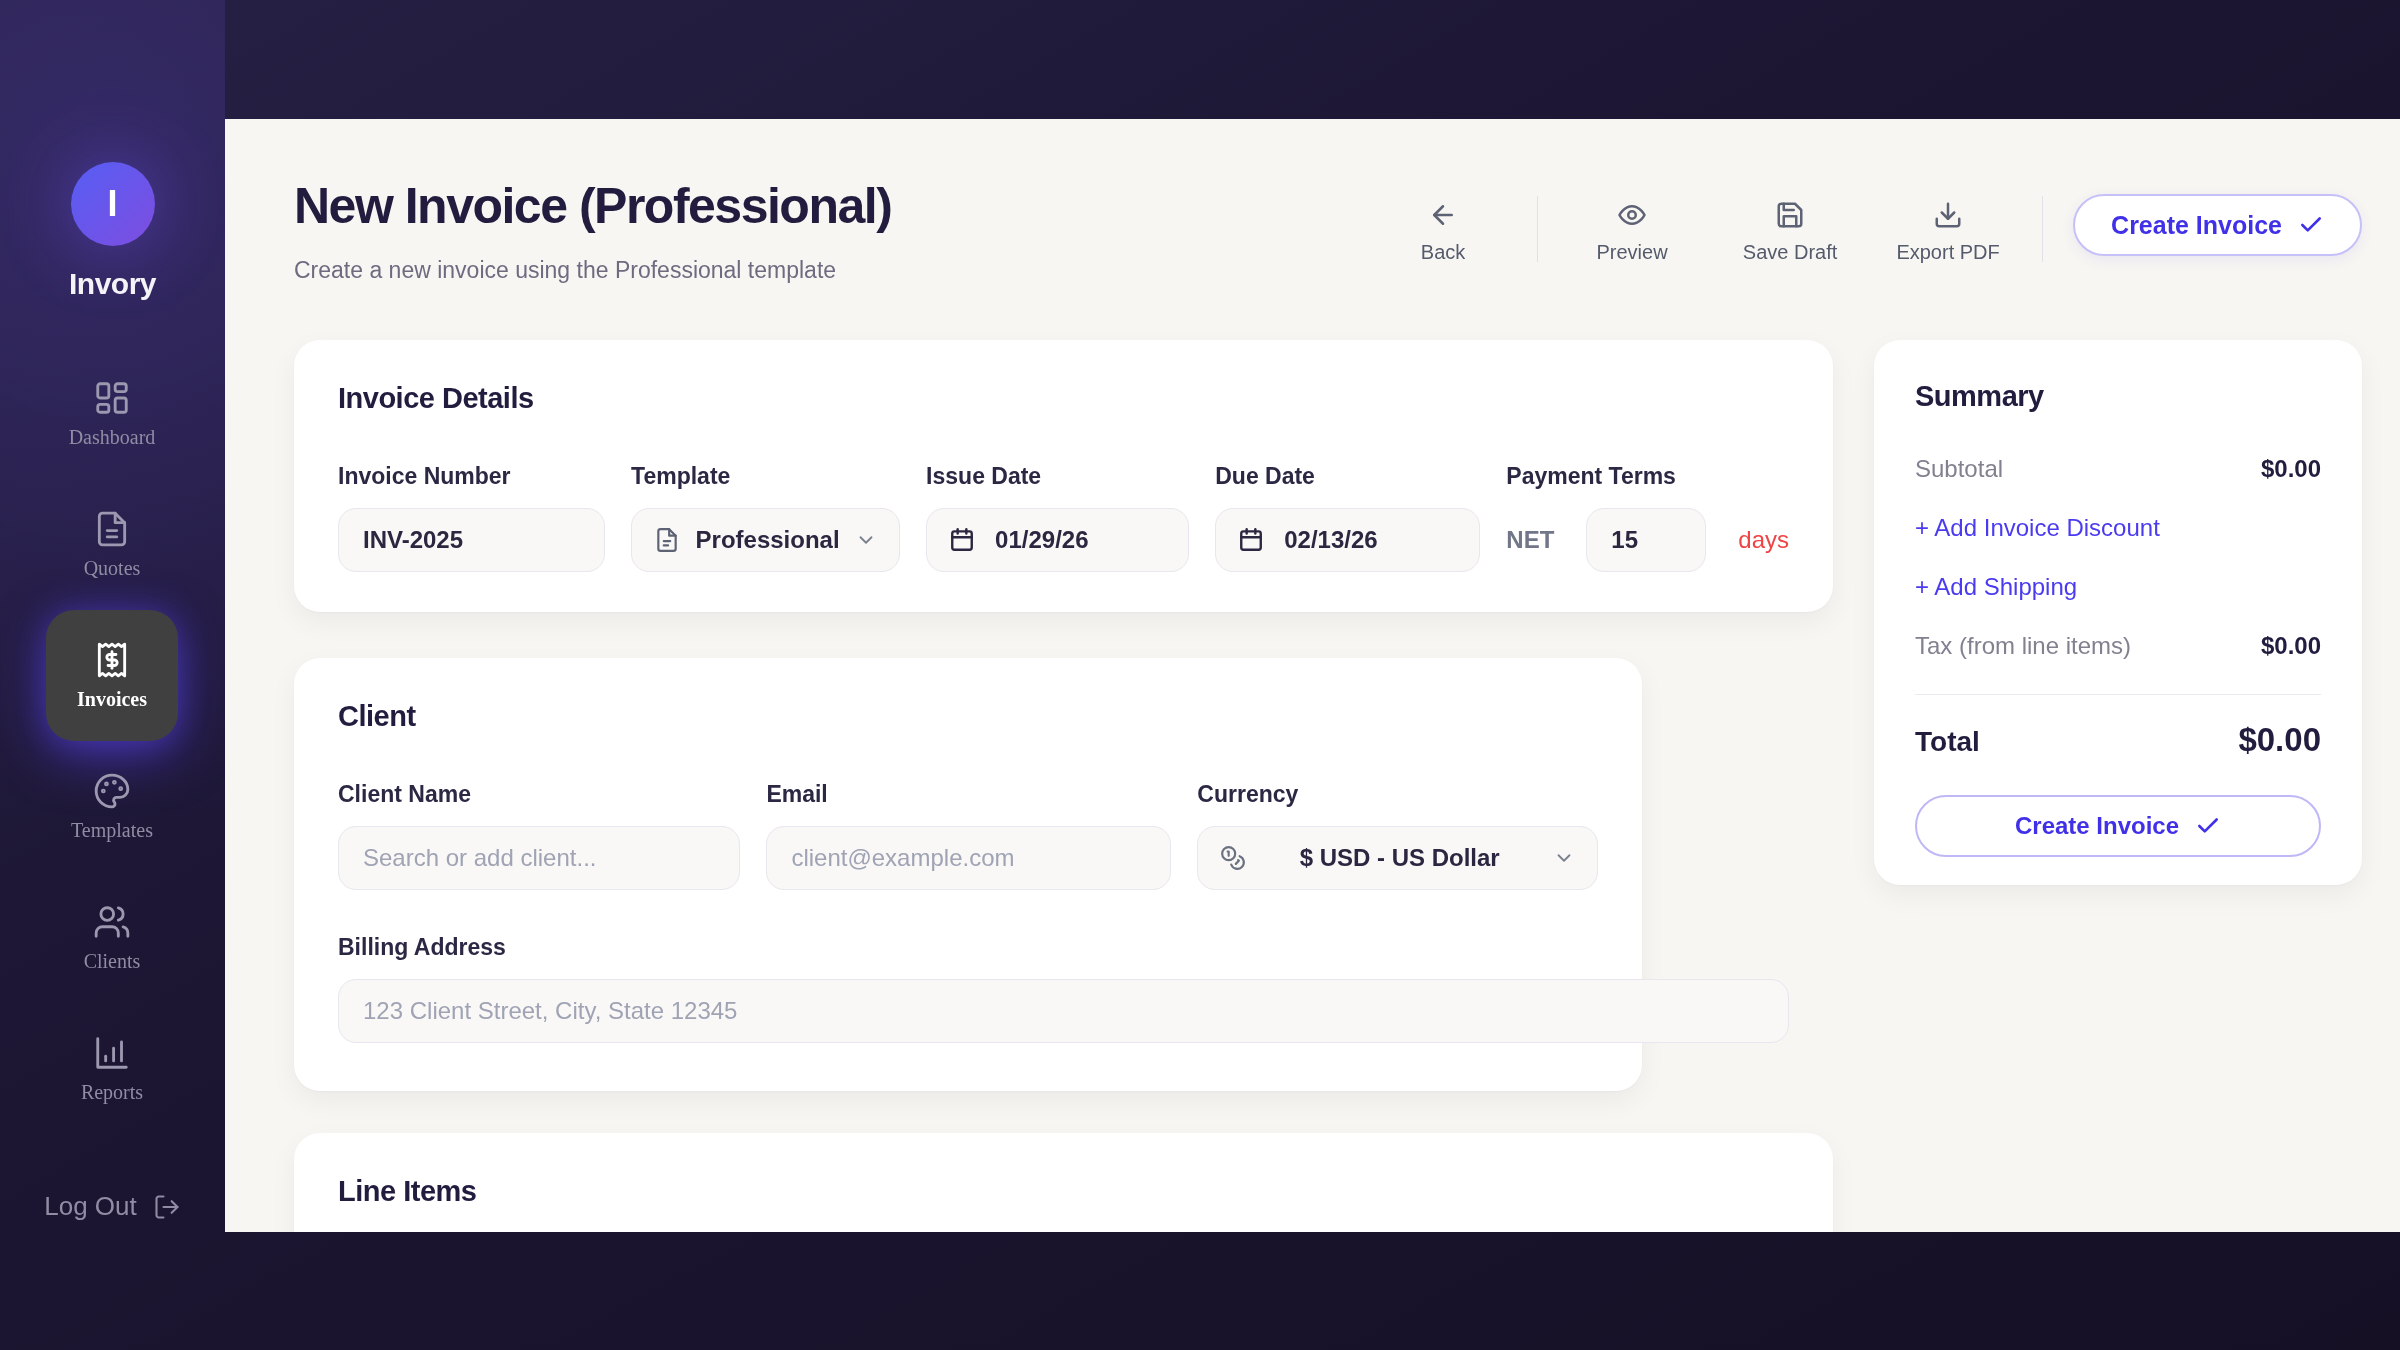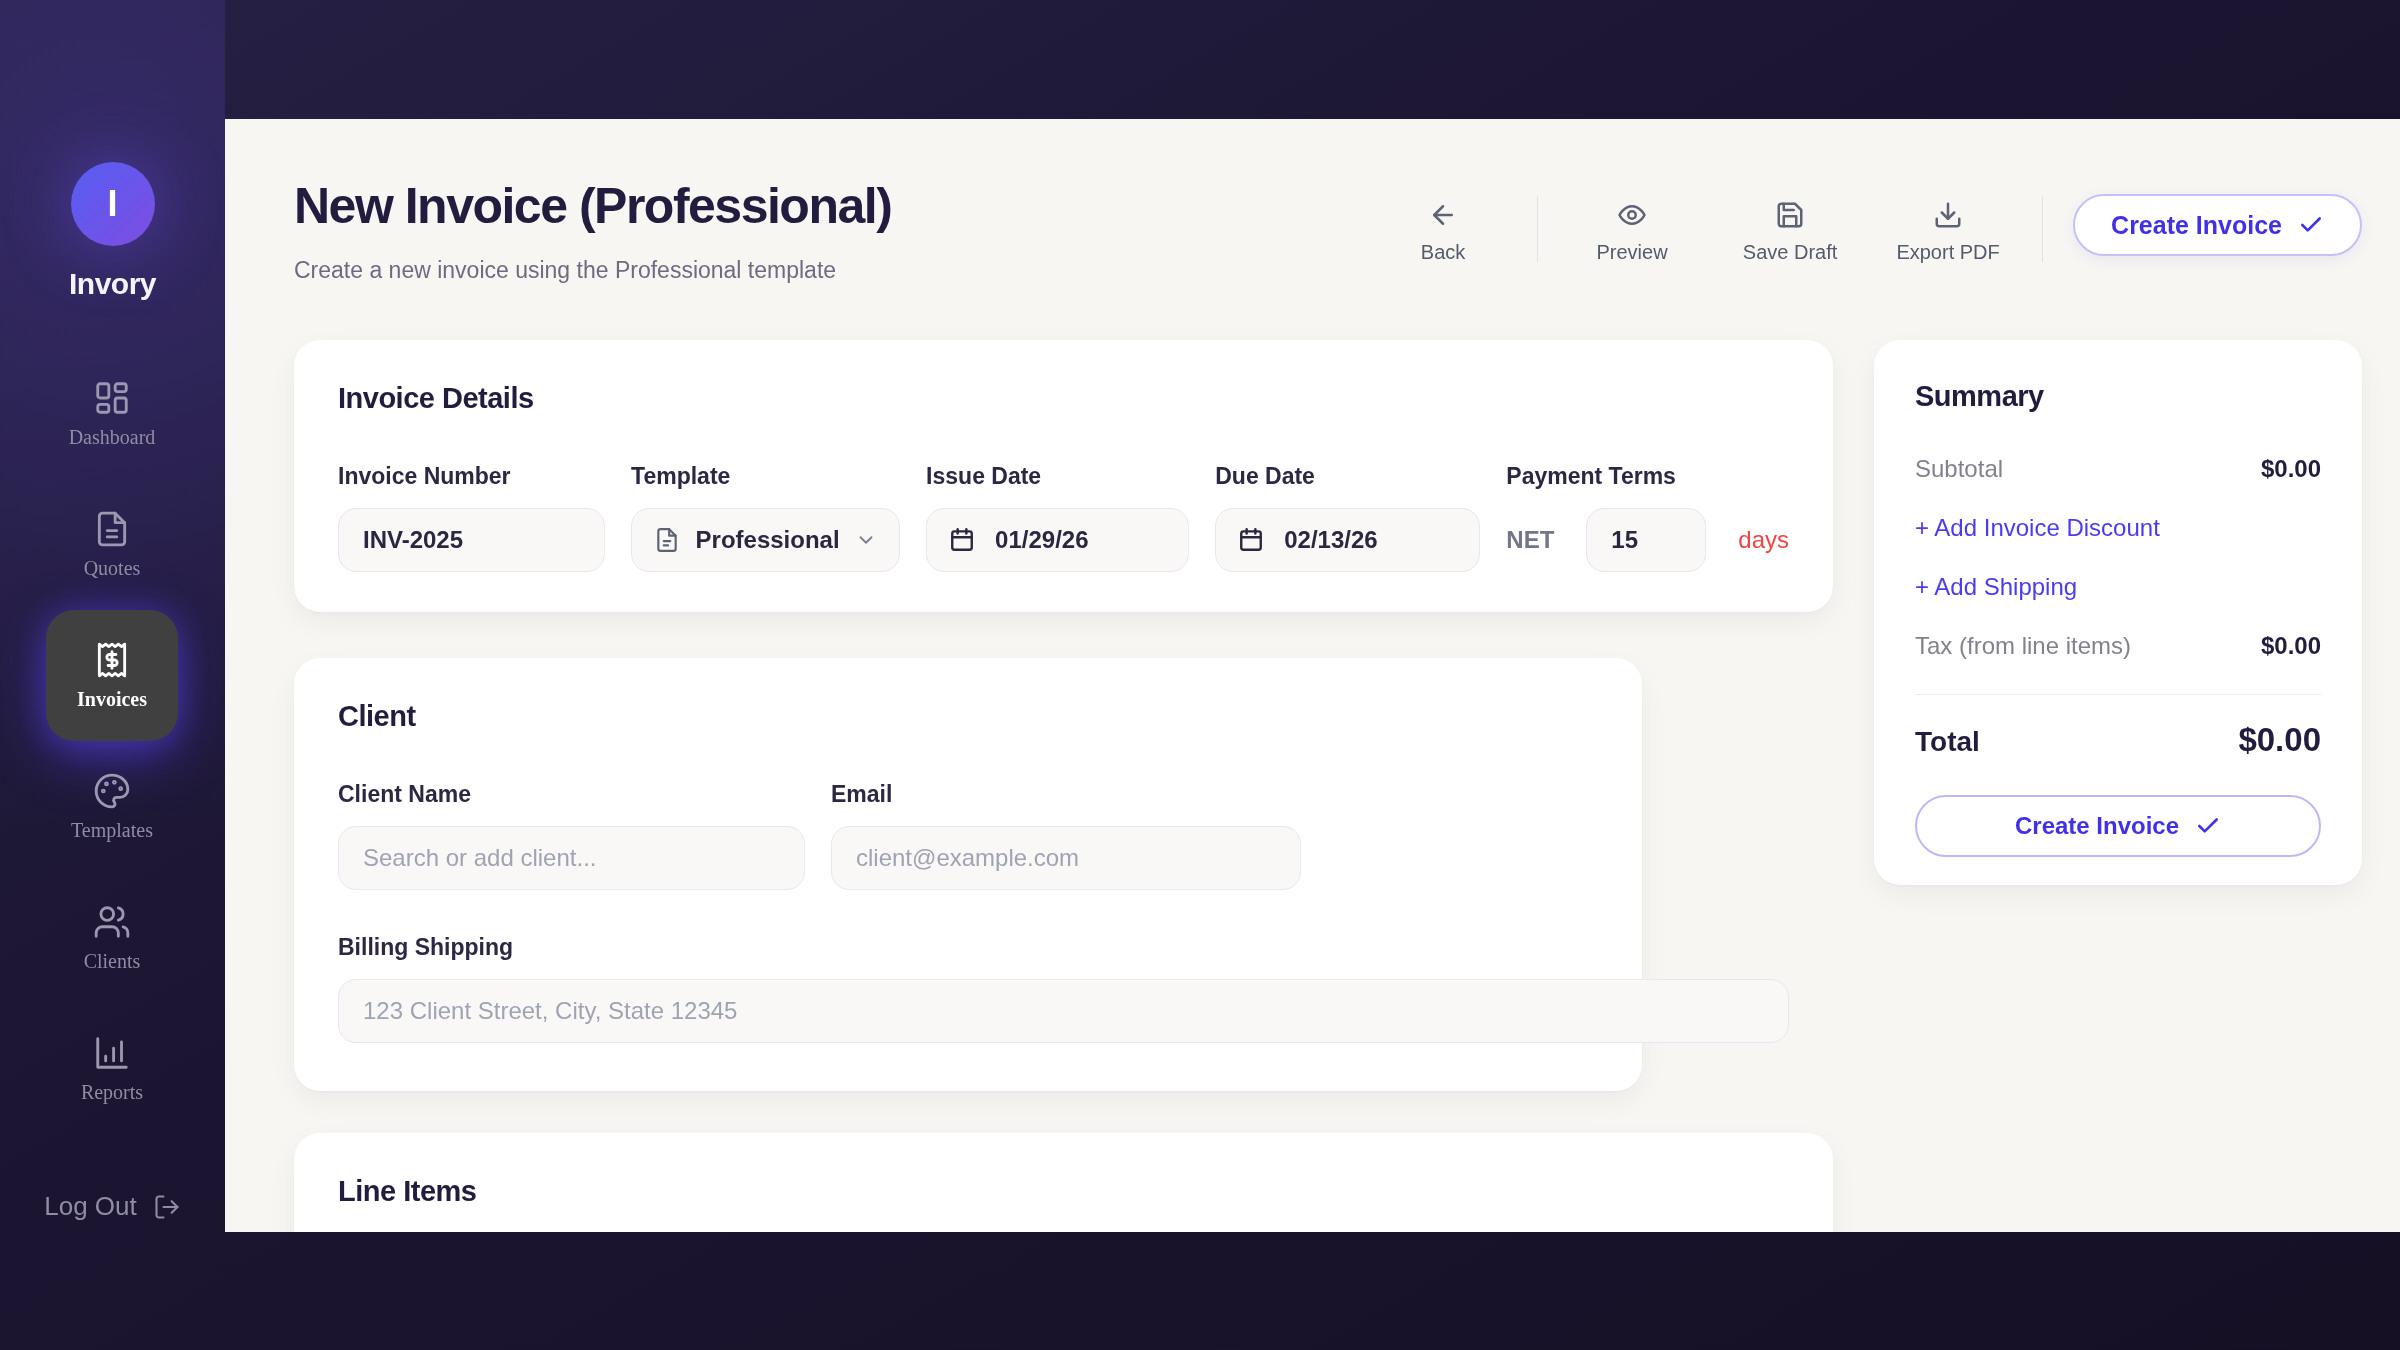--- a/index.html
+++ b/index.html
@@ -359,23 +359,42 @@
     <h2 class="card-heading">Client</h2>
     <div class="field-row">
       <div class="field w467">
         <span class="field-label">Client Name</span>
         <input class="input" type="text" placeholder="Search or add client..." style="">
       </div>
       <div class="field w470">
         <span class="field-label">Email</span>
         <input class="input" type="text" placeholder="client@example.com" style="">
       </div>
+      <div class="field w465">
+        <span class="field-label">Currency</span>
+        <div class="select-box">
+          <span class="mini-icon coins-ic">
+            <svg viewBox="0 0 24 24" fill="none" stroke="currentColor" stroke-width="2" stroke-linecap="round" stroke-linejoin="round">
+                <circle cx="8" cy="8" r="6"></circle>
+                <path d="M18.09 10.37A6 6 0 1 1 10.34 18"></path>
+                <path d="M7 6h1v4"></path>
+                <path d="m16.71 13.88.7.71-2.82 2.82"></path>
+              </svg>
+          </span>
+          <span class="select-text">$ USD - US Dollar</span>
+          <span class="chev-ic">
+            <svg viewBox="0 0 24 24" fill="none" stroke="currentColor" stroke-width="2" stroke-linecap="round" stroke-linejoin="round">
+                <polyline points="6 9 12 15 18 9"></polyline>
+              </svg>
+          </span>
+        </div>
+      </div>
     </div>
     <div class="field billing-label">
-      <span class="field-label">Billing Shipping</span>
+      <span class="field-label">Billing Address</span>
       <input class="input billing-input" type="text" placeholder="123 Client Street, City, State 12345" style="">
     </div>
   </section>
 
   <section class="card" id="card-lineitems">
     <h2 class="card-heading">Line Items</h2>
   </section>
 
   <aside class="card" id="card-summary">
     <h2 class="card-heading">Summary</h2>

